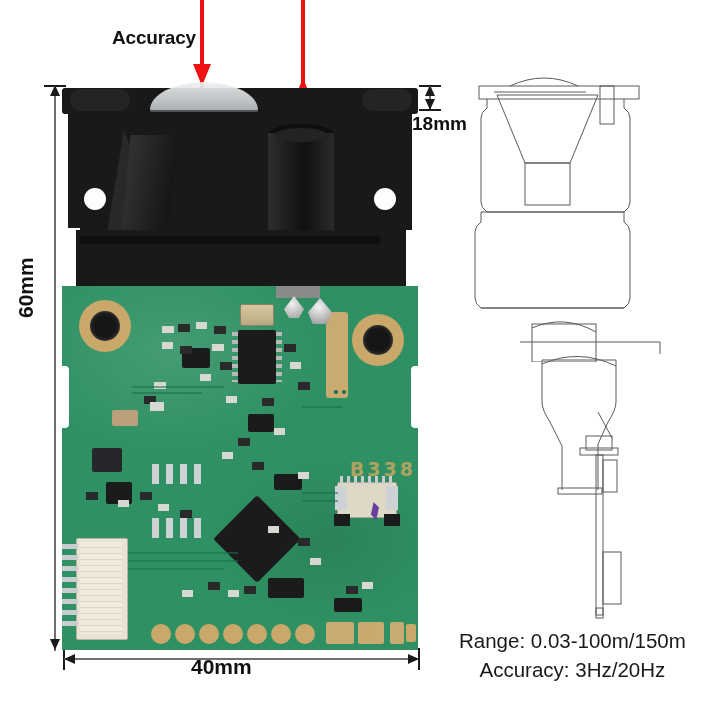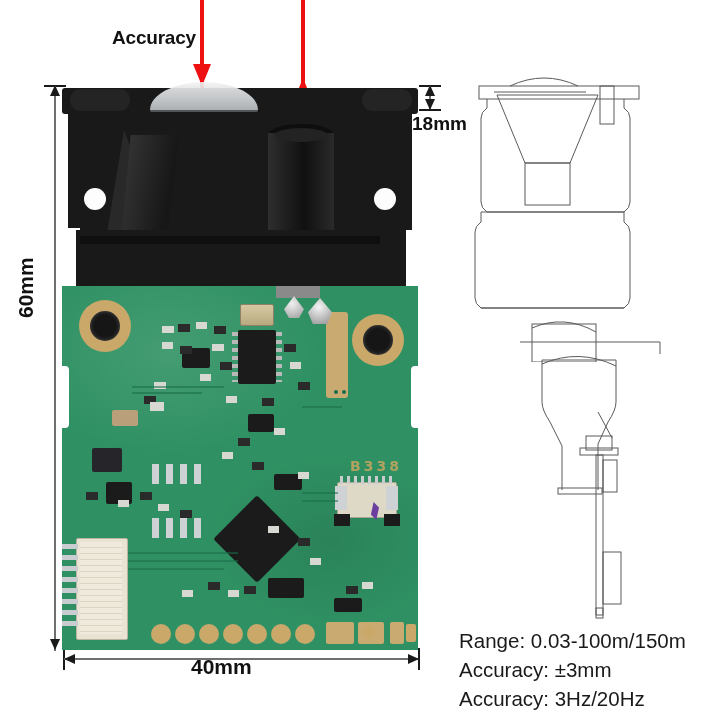--- a/index.html
+++ b/index.html
@@ -36,21 +36,21 @@
   .tri-right{border-top:5px solid transparent;border-bottom:5px solid transparent;border-left:11px solid #1a1a1a;}
   .cap{position:absolute;background:#1a1a1a;height:2px;}
   .capv{position:absolute;background:#1a1a1a;width:2px;}
   .dim-text{position:absolute;font-weight:bold;color:#111;font-size:19px;white-space:nowrap;}
   #dim-60{left:14px;top:318px;transform:rotate(-90deg);transform-origin:left top;font-size:21px;}
   #dim-40{left:191px;top:655px;font-size:21px;}
   #dim-18{left:412px;top:113px;font-size:19px;}
 
   
   .specs{position:absolute;left:459px;top:626px;color:#1a1a1a;font-size:20.5px;line-height:29px;}
-  .specs div{white-space:nowrap;}
+  .specs div{white-space:nowrap;text-align:center;}
 
   
   #photo{position:absolute;left:62px;top:80px;width:356px;height:570px;}
 
   
   .housing{position:absolute;left:0;top:0;width:356px;height:208px;}
   .hs{position:absolute;background:#191919;}
   .hs2{position:absolute;background:#242424;}
   .hs3{position:absolute;background:#0d0d0d;}
   .hole{position:absolute;background:#fdfdfd;border-radius:50%;}
@@ -67,21 +67,21 @@
   .screw{position:absolute;background:#161616;border-radius:50%;
          box-shadow:inset 0 0 4px rgba(255,255,255,.25);}
   .chip{position:absolute;background:#1b1b1b;}
   .chip-l{position:absolute;background:#26262a;}
   .res{position:absolute;background:#d8d8d2;}
   .res-d{position:absolute;background:#2a2a2a;}
   .cap-t{position:absolute;background:#b9a07a;}
   .trace{position:absolute;background:rgba(25,110,75,.55);}
   .via{position:absolute;background:#1d6b4c;border-radius:50%;}
   .silk{position:absolute;color:#c8a660;font-weight:bold;letter-spacing:3px;
-        font-size:14px;font-family:"DejaVu Sans",sans-serif;opacity:.85;}
+        font-size:19px;font-family:"DejaVu Sans",sans-serif;opacity:.85;}
   .conn-white{position:absolute;background:#e8e3d2;border:1px solid #b9b3a0;}
   .conn-metal{position:absolute;background:#cfd2d4;}
   .ffc{position:absolute;background:#ded8c6;border:1px solid #a9a393;}
   .purple{position:absolute;background:#6b3fa0;}
 
   
   #cad{position:absolute;left:470px;top:62px;}
   #cad2{position:absolute;left:520px;top:340px;}
 </style>
 </head>
@@ -344,17 +344,16 @@
       <rect x="83" y="212" width="18" height="52"></rect>
       <rect x="76" y="268" width="7" height="10"></rect>
 
       <path d="M0 2 L140 2"></path>
       <path d="M140 2 L140 14"></path>
     </g>
   </svg>
 
   <div class="specs">
     <div>Range: 0.03-100m/150m</div>
-    <div>Accuracy: ±3mm</div>
     <div>Accuracy: 3Hz/20Hz</div>
   </div>
 
 </div>
 
 </body></html>

